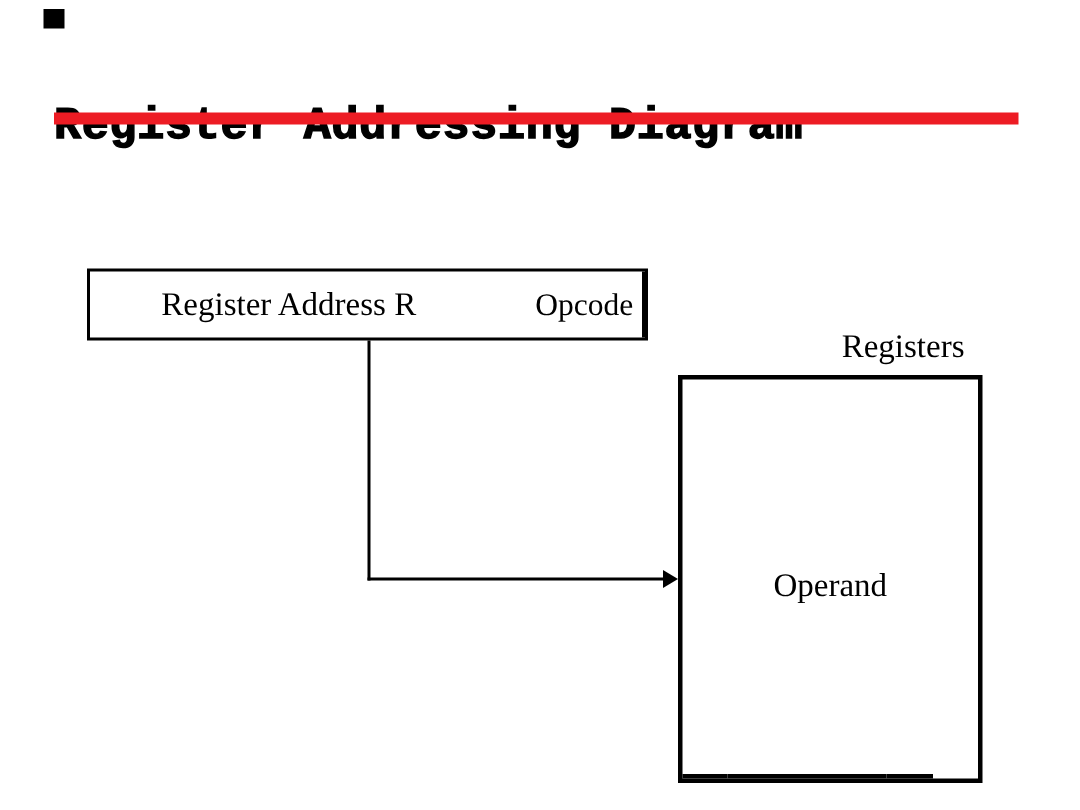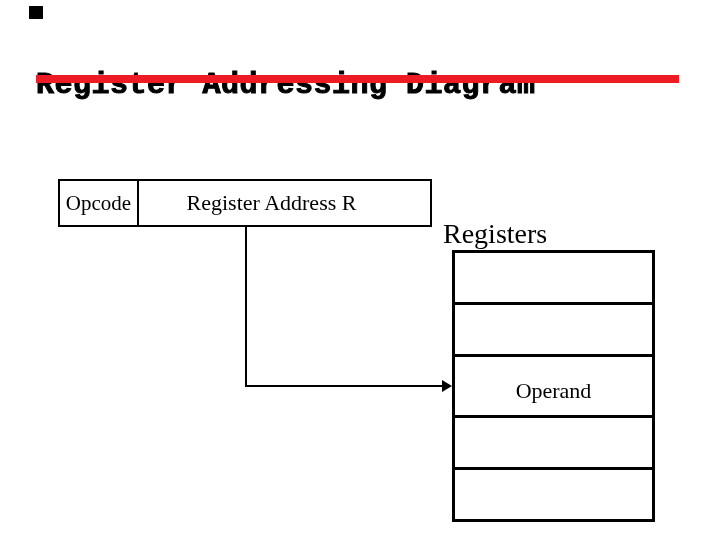--- a/index.html
+++ b/index.html
@@ -101,35 +101,34 @@
     height: 0;
     border-top: 6px solid transparent;
     border-bottom: 6px solid transparent;
     border-left: 10px solid #000;
   }
   .registers-label {
     position: absolute;
     left: 443px;
     top: 219px;
     width: 200px;
-    text-align: left;
-    font-size: 28px;
+    text-align: right;
+    font-size: 22px;
     line-height: 1.1;
   }
   .registers-table {
     position: absolute;
     left: 452px;
     top: 250px;
     width: 203px;
     height: 272px;
     border: 3px solid #000;
     box-sizing: border-box;
     background: #fff;
     display: flex;
-    flex-direction: column;
   }
   .register-row {
     flex: 1;
     border-bottom: 3px solid #000;
     display: flex;
     align-items: center;
     justify-content: center;
     font-size: 22px;
   }
   .register-row:last-child { border-bottom: none; }
@@ -141,22 +140,22 @@
 <div class="slide">
 
   <div class="stray-mark"></div>
 
   <div class="slide-title">Register Addressing Diagram</div>
 
   <div class="title-underline"></div>
 
 
   <div class="instruction-box">
+    <div class="cell cell-regaddr">Register Address R</div>
     <div class="cell cell-opcode">Opcode</div>
-    <div class="cell cell-regaddr">Register Address R</div>
   </div>
 
   <div class="arrow-vertical"></div>
   <div class="arrow-horizontal"></div>
   <div class="arrow-head"></div>
 
   <div class="registers-label">Registers</div>
 
   <div class="registers-table">
     <div class="register-row"></div>

